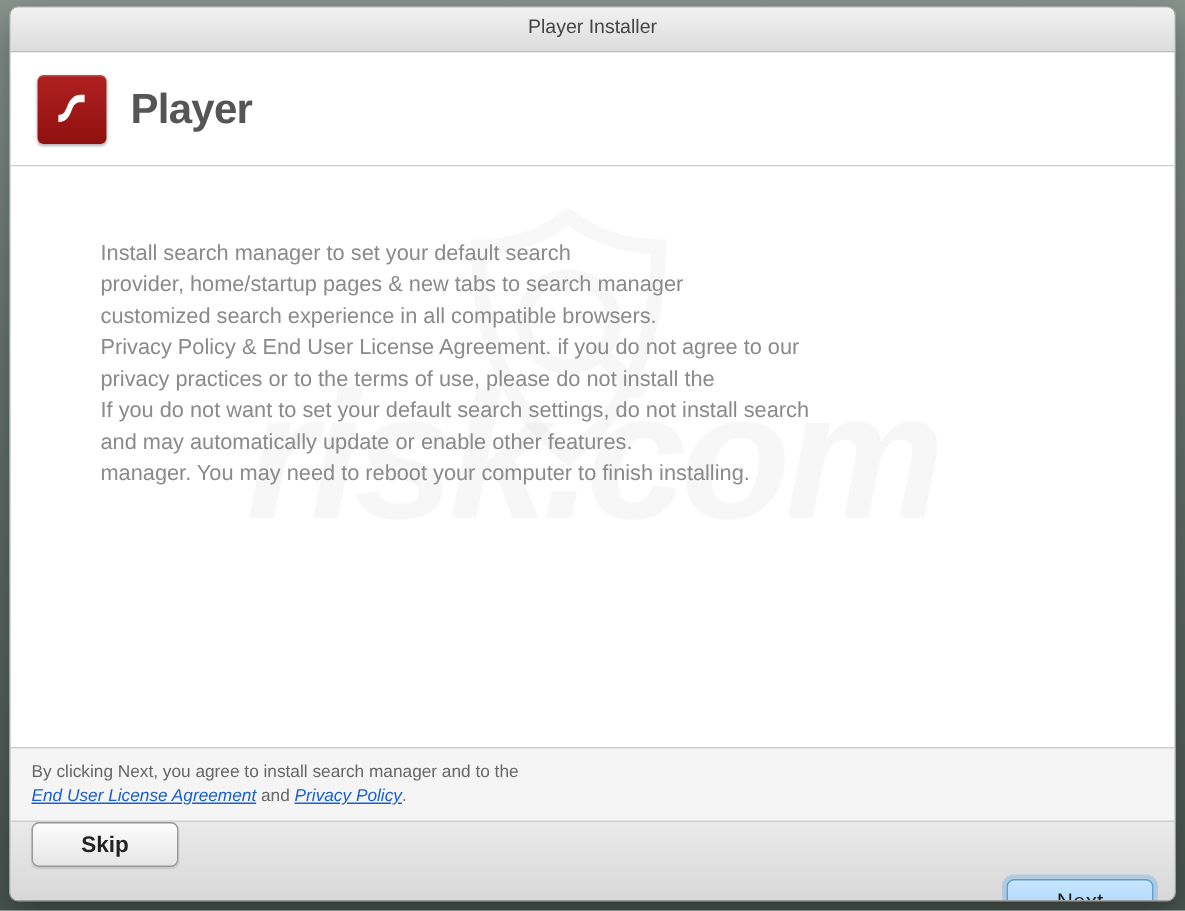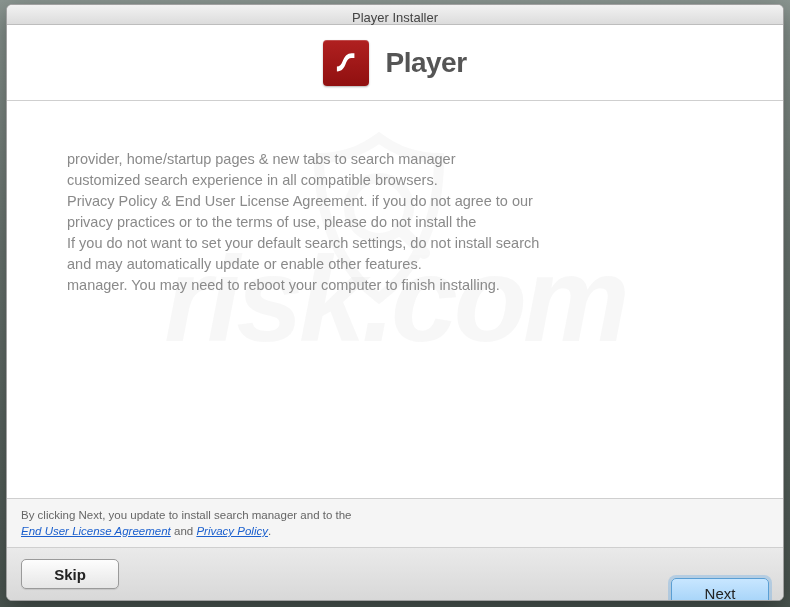--- a/index.html
+++ b/index.html
@@ -24,38 +24,37 @@
       bottom: 6px;
       background: #f5f5f5;
       border: 1px solid #a0a0a0;
       border-radius: 6px;
       box-shadow: 0 8px 24px rgba(0,0,0,0.35);
       display: flex;
       flex-direction: column;
       overflow: hidden;
     }
     .titlebar {
-      height: 20px;
+      height: 30px;
       background: linear-gradient(to bottom, #f2f2f2, #dcdcdc);
       border-bottom: 1px solid #bdbdbd;
       text-align: center;
       font-size: 13px;
       color: #444;
       line-height: 26px;
       font-weight: 400;
     }
     .header {
       height: 76px;
       background: #fff;
       border-bottom: 1px solid #cfcfcf;
       display: flex;
       align-items: center;
       padding: 0 18px;
       gap: 16px;
-      justify-content: center;
     }
     .logo {
       width: 46px;
       height: 46px;
       background: linear-gradient(to bottom, #b02020, #901010);
       border-radius: 4px;
       box-shadow: inset 0 1px 0 rgba(255,255,255,0.2), 0 1px 2px rgba(0,0,0,0.3);
       display: flex;
       align-items: center;
       justify-content: center;
@@ -114,21 +113,21 @@
     .eula-bar a {
       color: #1a5fce;
       text-decoration: underline;
       cursor: pointer;
       font-style: italic;
     }
     .button-bar {
       height: 52px;
       background: linear-gradient(to bottom, #eaeaea, #d8d8d8);
       display: flex;
-      align-items: center;
+      align-items: flex-start;
       justify-content: space-between;
       padding: 0 14px;
     }
     .btn {
       min-width: 98px;
       height: 30px;
       border: 1px solid #9a9a9a;
       border-radius: 5px;
       font-size: 15px;
       cursor: pointer;
@@ -170,32 +169,33 @@
     <div class="watermark-icon">
       <svg width="160" height="180" viewBox="0 0 160 180">
         <path d="M80 10 C60 25 40 30 20 30 C20 90 40 140 80 170 C120 140 140 90 140 30 C120 30 100 25 80 10 Z" fill="none" stroke="#888" stroke-width="10"></path>
         <circle cx="80" cy="80" r="30" fill="none" stroke="#888" stroke-width="10"></circle>
         <line x1="100" y1="100" x2="125" y2="125" stroke="#888" stroke-width="12" stroke-linecap="round"></line>
       </svg>
     </div>
     <div class="watermark">risk.com</div>
 
     <div class="body-text">
+      <div>Install search manager to set your default search</div>
       <div>provider, home/startup pages &amp; new tabs to search manager</div>
       <div>customized search experience in all compatible browsers.</div>
       <div>Privacy Policy &amp; End User License Agreement. if you do not agree to our</div>
       <div>privacy practices or to the terms of use, please do not install the</div>
       <div>If you do not want to set your default search settings, do not install search</div>
       <div>and may automatically update or enable other features.</div>
       <div>manager. You may need to reboot your computer to finish installing.</div>
     </div>
   </div>
 
   <div class="eula-bar">
-    <span>By clicking Next, you update to install search manager and to the</span><br>
+    <span>By clicking Next, you agree to install search manager and to the</span><br>
     <a>End User License Agreement</a><span> and </span><a>Privacy Policy</a><span>.</span>
   </div>
 
   <div class="button-bar">
     <button class="btn btn-skip">Skip</button>
     <button class="btn btn-next">Next</button>
   </div>
 
 </div>
 

